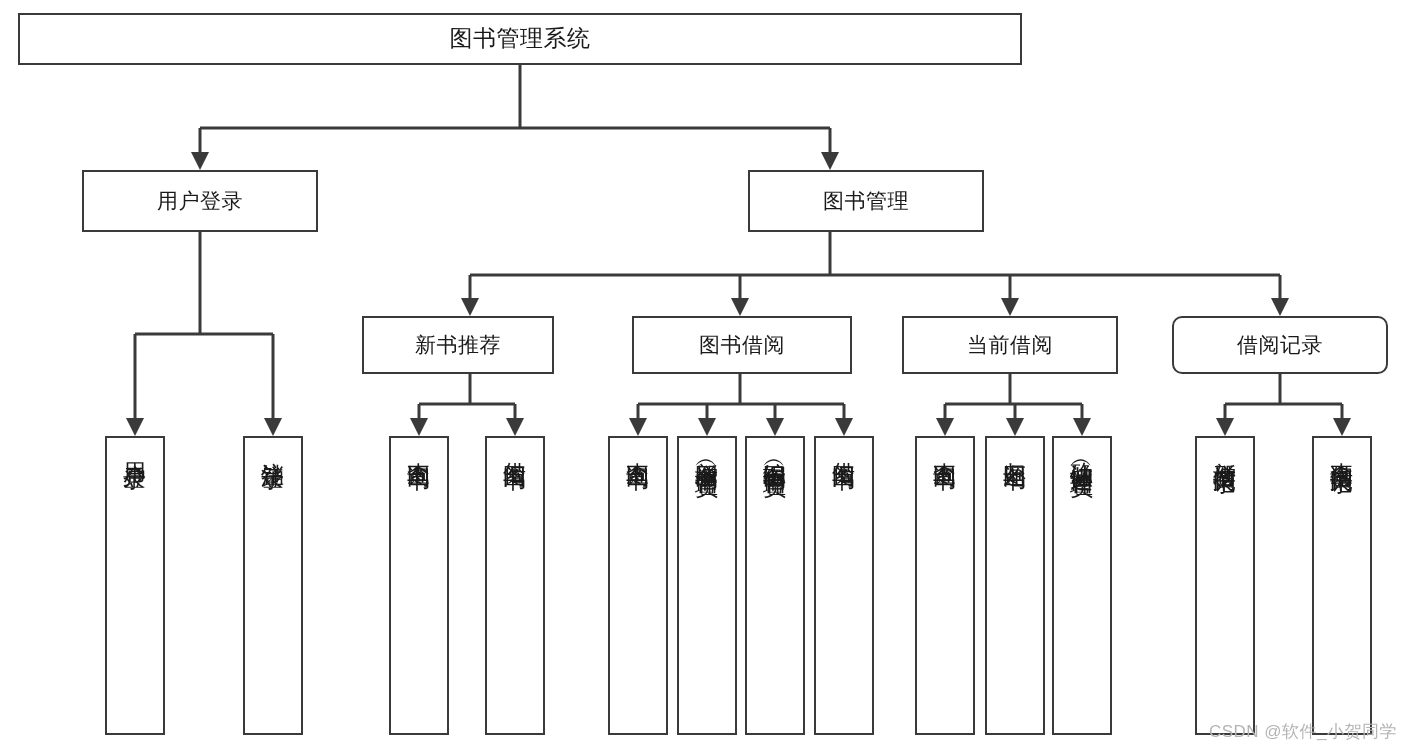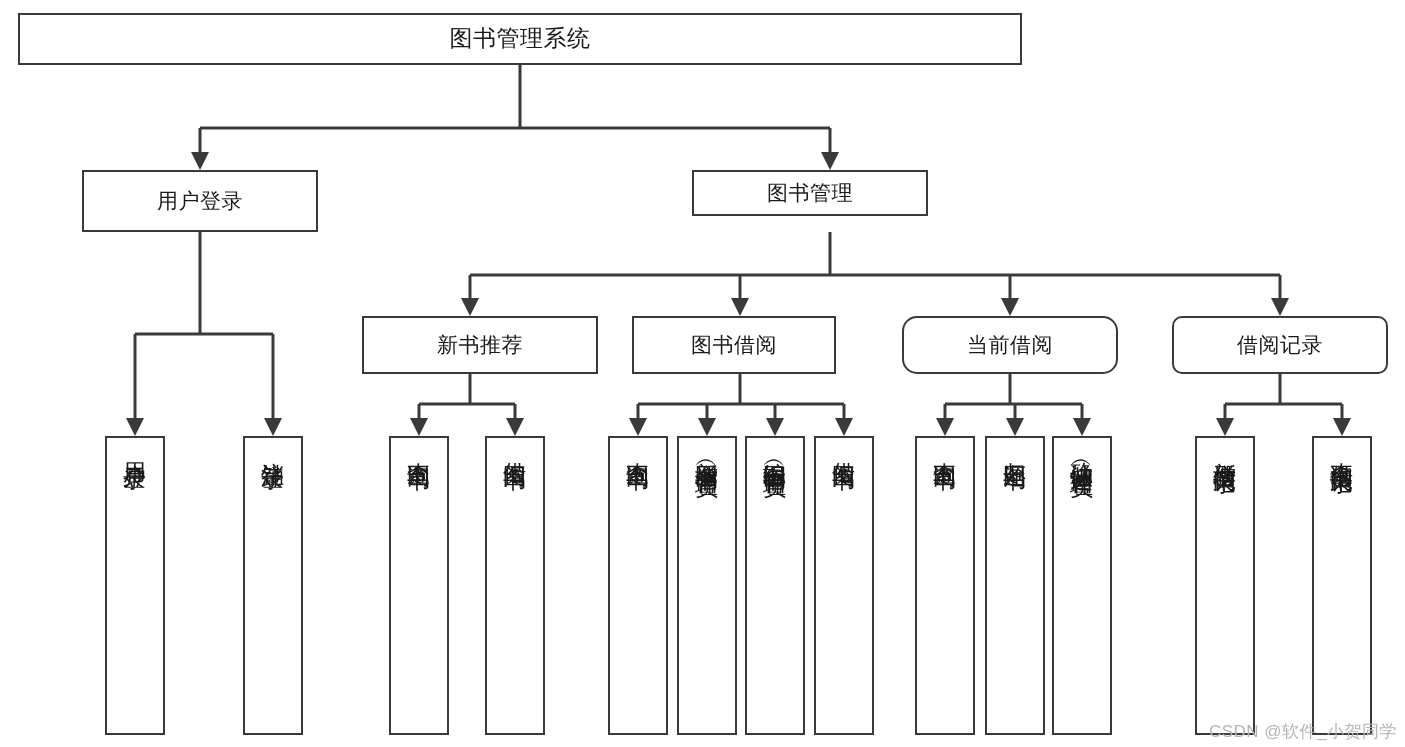--- a/index.html
+++ b/index.html
@@ -130,31 +130,31 @@
       <polygon points="1333,418 1351,418 1342,436" fill="#3a3a3a"></polygon>
     </svg>
 
   <div class="node horiz" id="root-node" style="left:18px; top:13px; width:1004px; height:52px;">
     <span class="label">图书管理系统</span>
   </div>
 
   <div class="node horiz" style="left:82px; top:170px; width:236px; height:62px;">
     <span class="label">用户登录</span>
   </div>
-  <div class="node horiz" style="left:692px; top:170px; width:236px; height:46px;">
+  <div class="node horiz" style="left:748px; top:170px; width:236px; height:62px;">
     <span class="label">图书管理</span>
   </div>
 
-  <div class="node horiz" style="left:362px; top:316px; width:236px; height:58px;">
+  <div class="node horiz" style="left:362px; top:316px; width:192px; height:58px;">
     <span class="label">新书推荐</span>
   </div>
-  <div class="node horiz" style="left:632px; top:316px; width:204px; height:58px;">
+  <div class="node horiz" style="left:632px; top:316px; width:220px; height:58px;">
     <span class="label">图书借阅</span>
   </div>
-  <div class="node horiz" style="left:902px; top:316px; width:216px; height:58px;border-radius:15px;">
+  <div class="node horiz" style="left:902px; top:316px; width:216px; height:58px;">
     <span class="label">当前借阅</span>
   </div>
   <div class="node horiz" style="left:1172px; top:316px; width:216px; height:58px;border-radius:10px;">
     <span class="label">借阅记录</span>
   </div>
 
   <div class="node vert" style="left:105px; top:436px; width:60px; height:299px;">
     <span class="label">用户登录</span>
   </div>
   <div class="node vert" style="left:243px; top:436px; width:60px; height:299px;">

